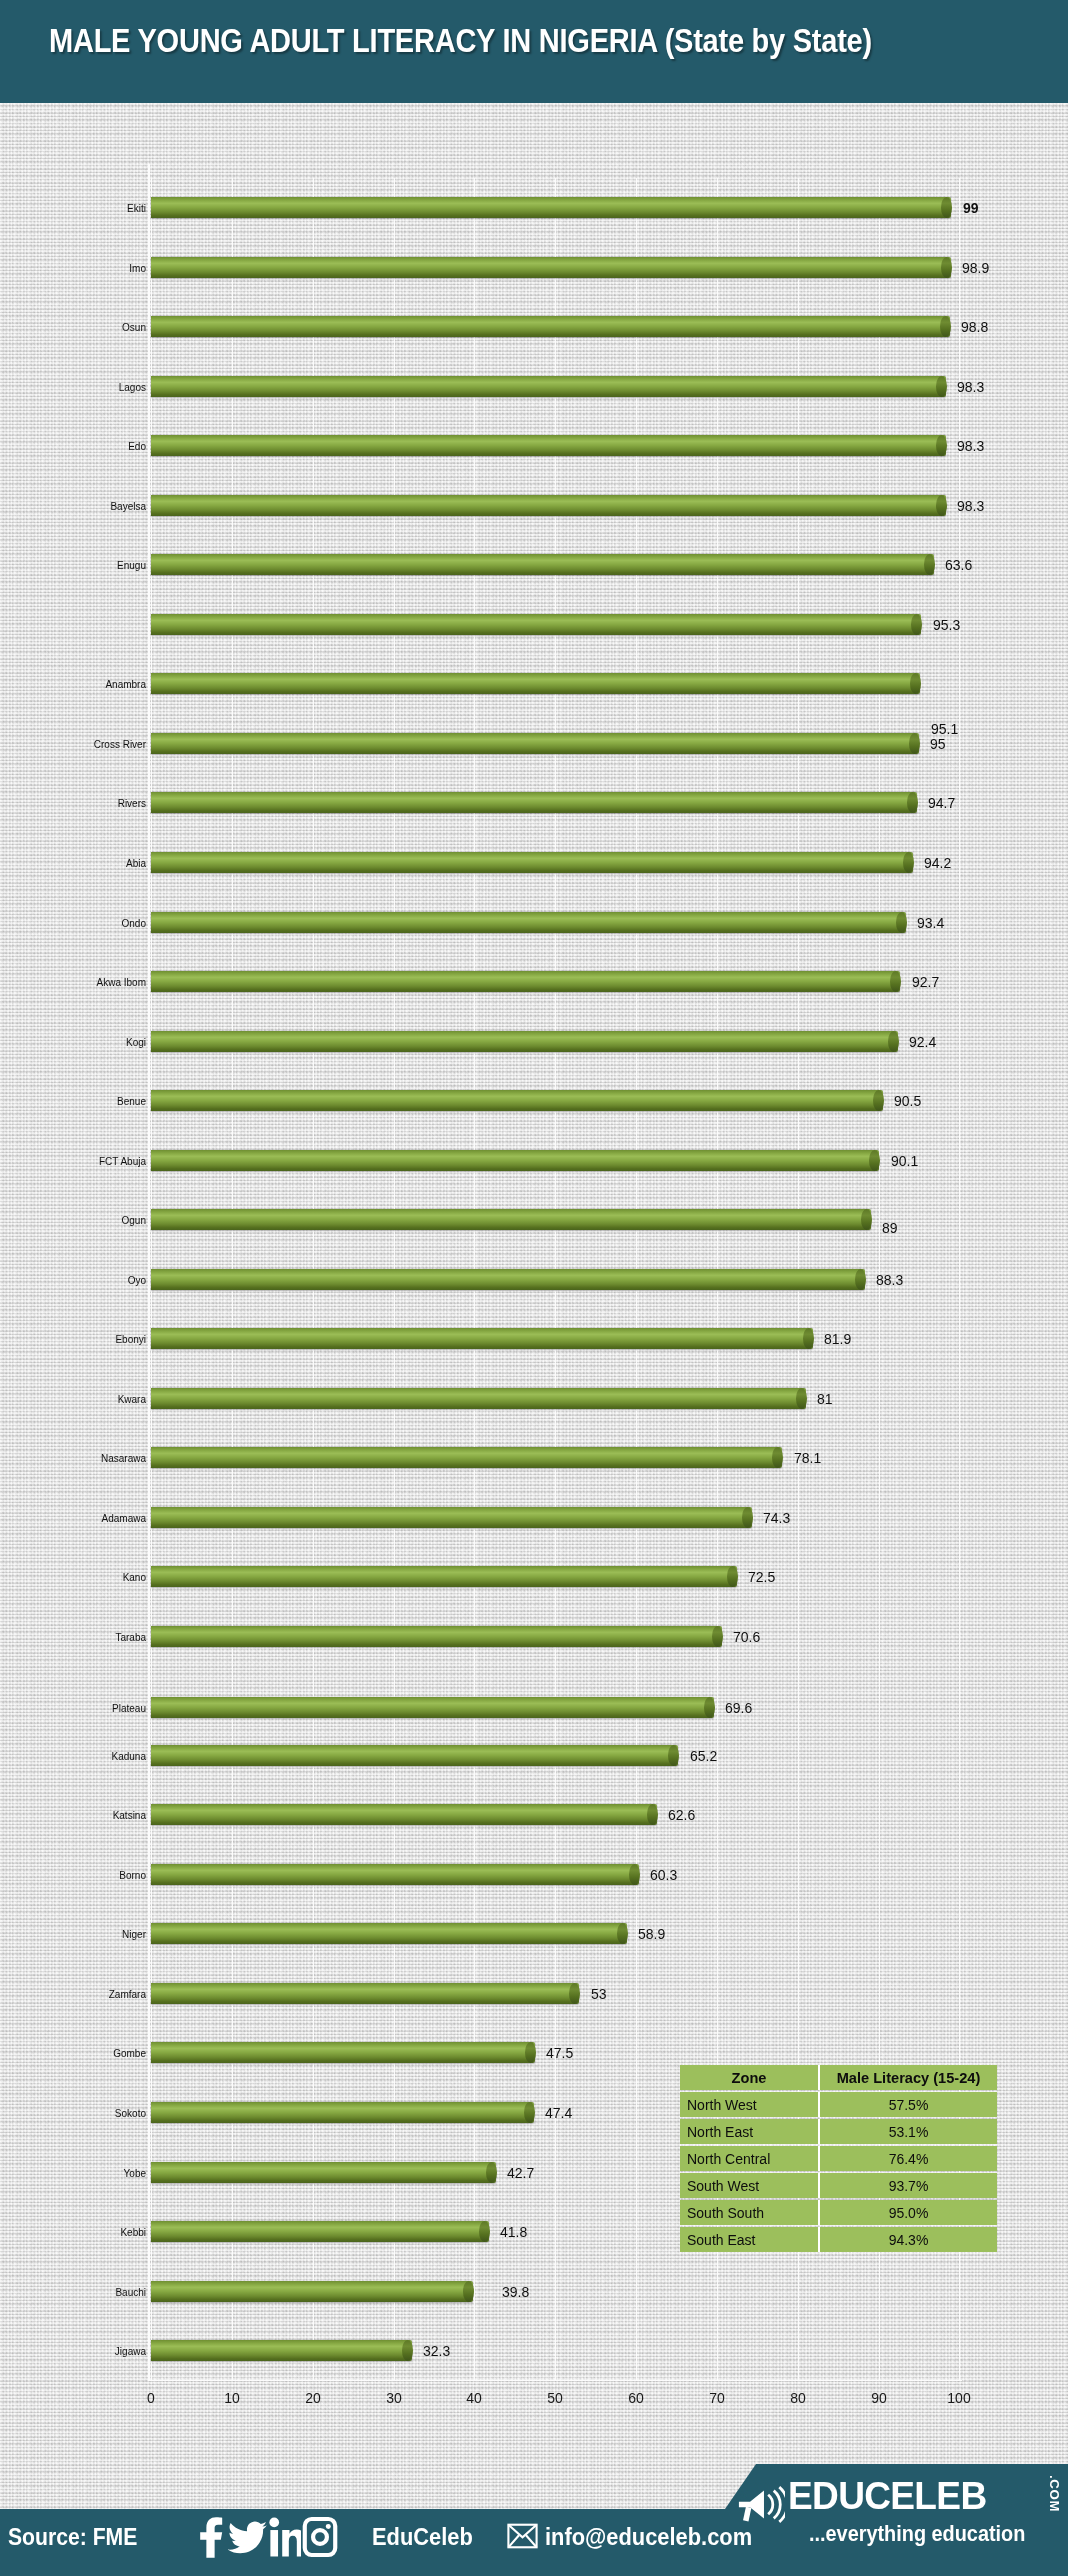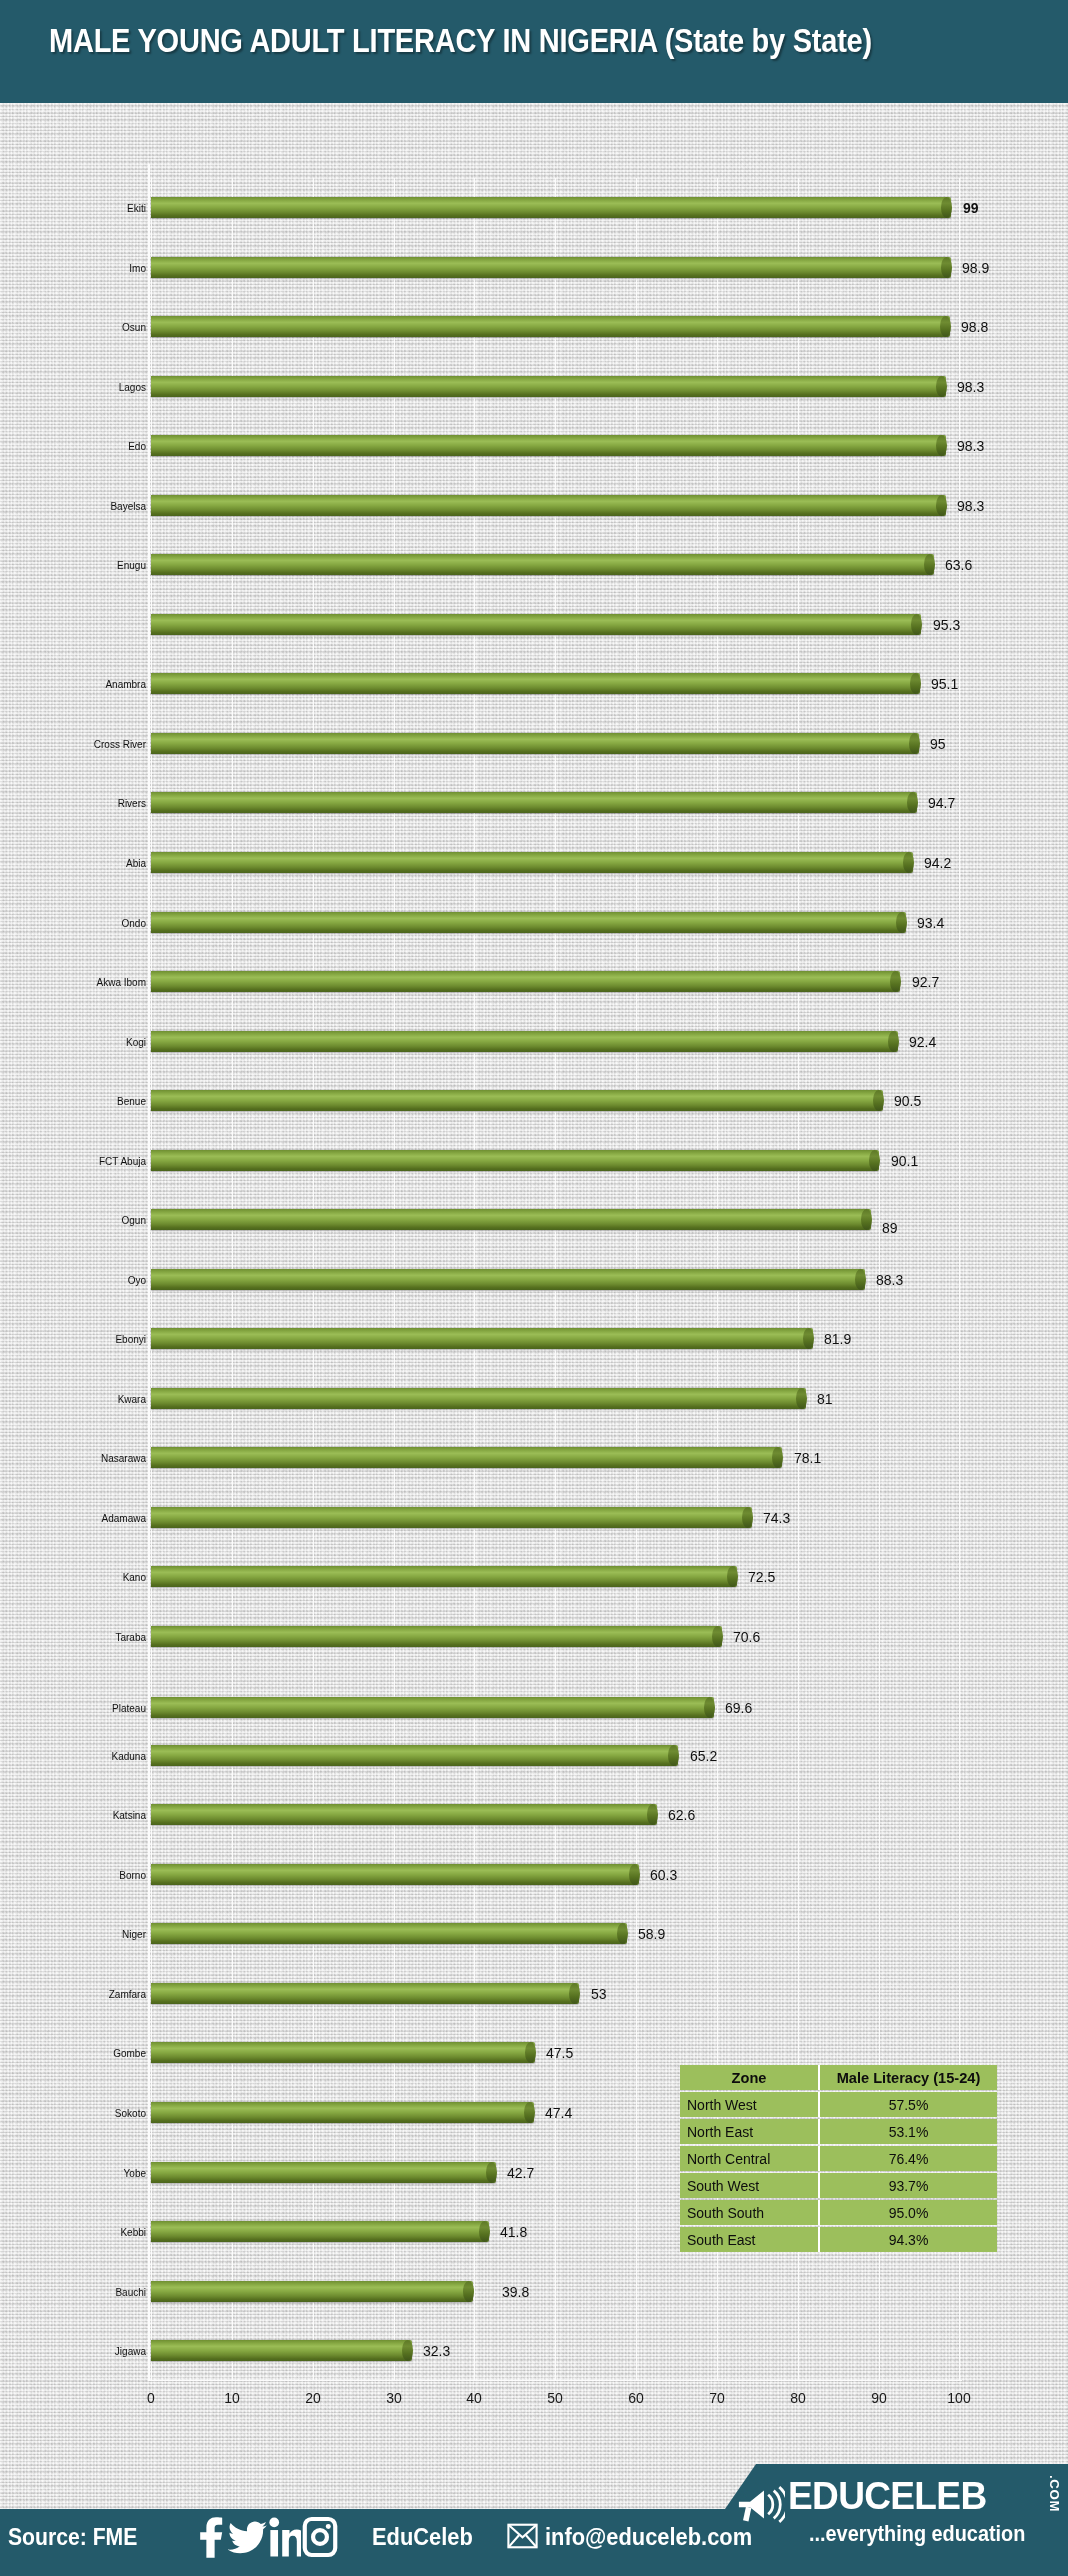--- a/index.html
+++ b/index.html
@@ -246,21 +246,21 @@
         <div class="bar-value" style="left: 794px;">63.6</div>
       </div>
       <div class="row" style="top: 434px; padding-left: 46px;">
         <div class="row-label">Delta</div>
         <div class="bar" style="width: 770px;"></div>
         <div class="bar-value" style="left: 782px;">95.3</div>
       </div>
       <div class="row" style="top: 493px;">
         <div class="row-label">Anambra</div>
         <div class="bar" style="width: 769px;"></div>
-        <div class="bar-value" style="left: 780px;">95.1</div>
+        <div class="bar-value" style="left: 780px; margin-top: 45px;">95.1</div>
       </div>
       <div class="row" style="top: 553px;">
         <div class="row-label">Cross River</div>
         <div class="bar" style="width: 768px;"></div>
         <div class="bar-value" style="left: 779px;">95</div>
       </div>
       <div class="row" style="top: 612px;">
         <div class="row-label">Rivers</div>
         <div class="bar" style="width: 766px;"></div>
         <div class="bar-value" style="left: 777px;">94.7</div>

